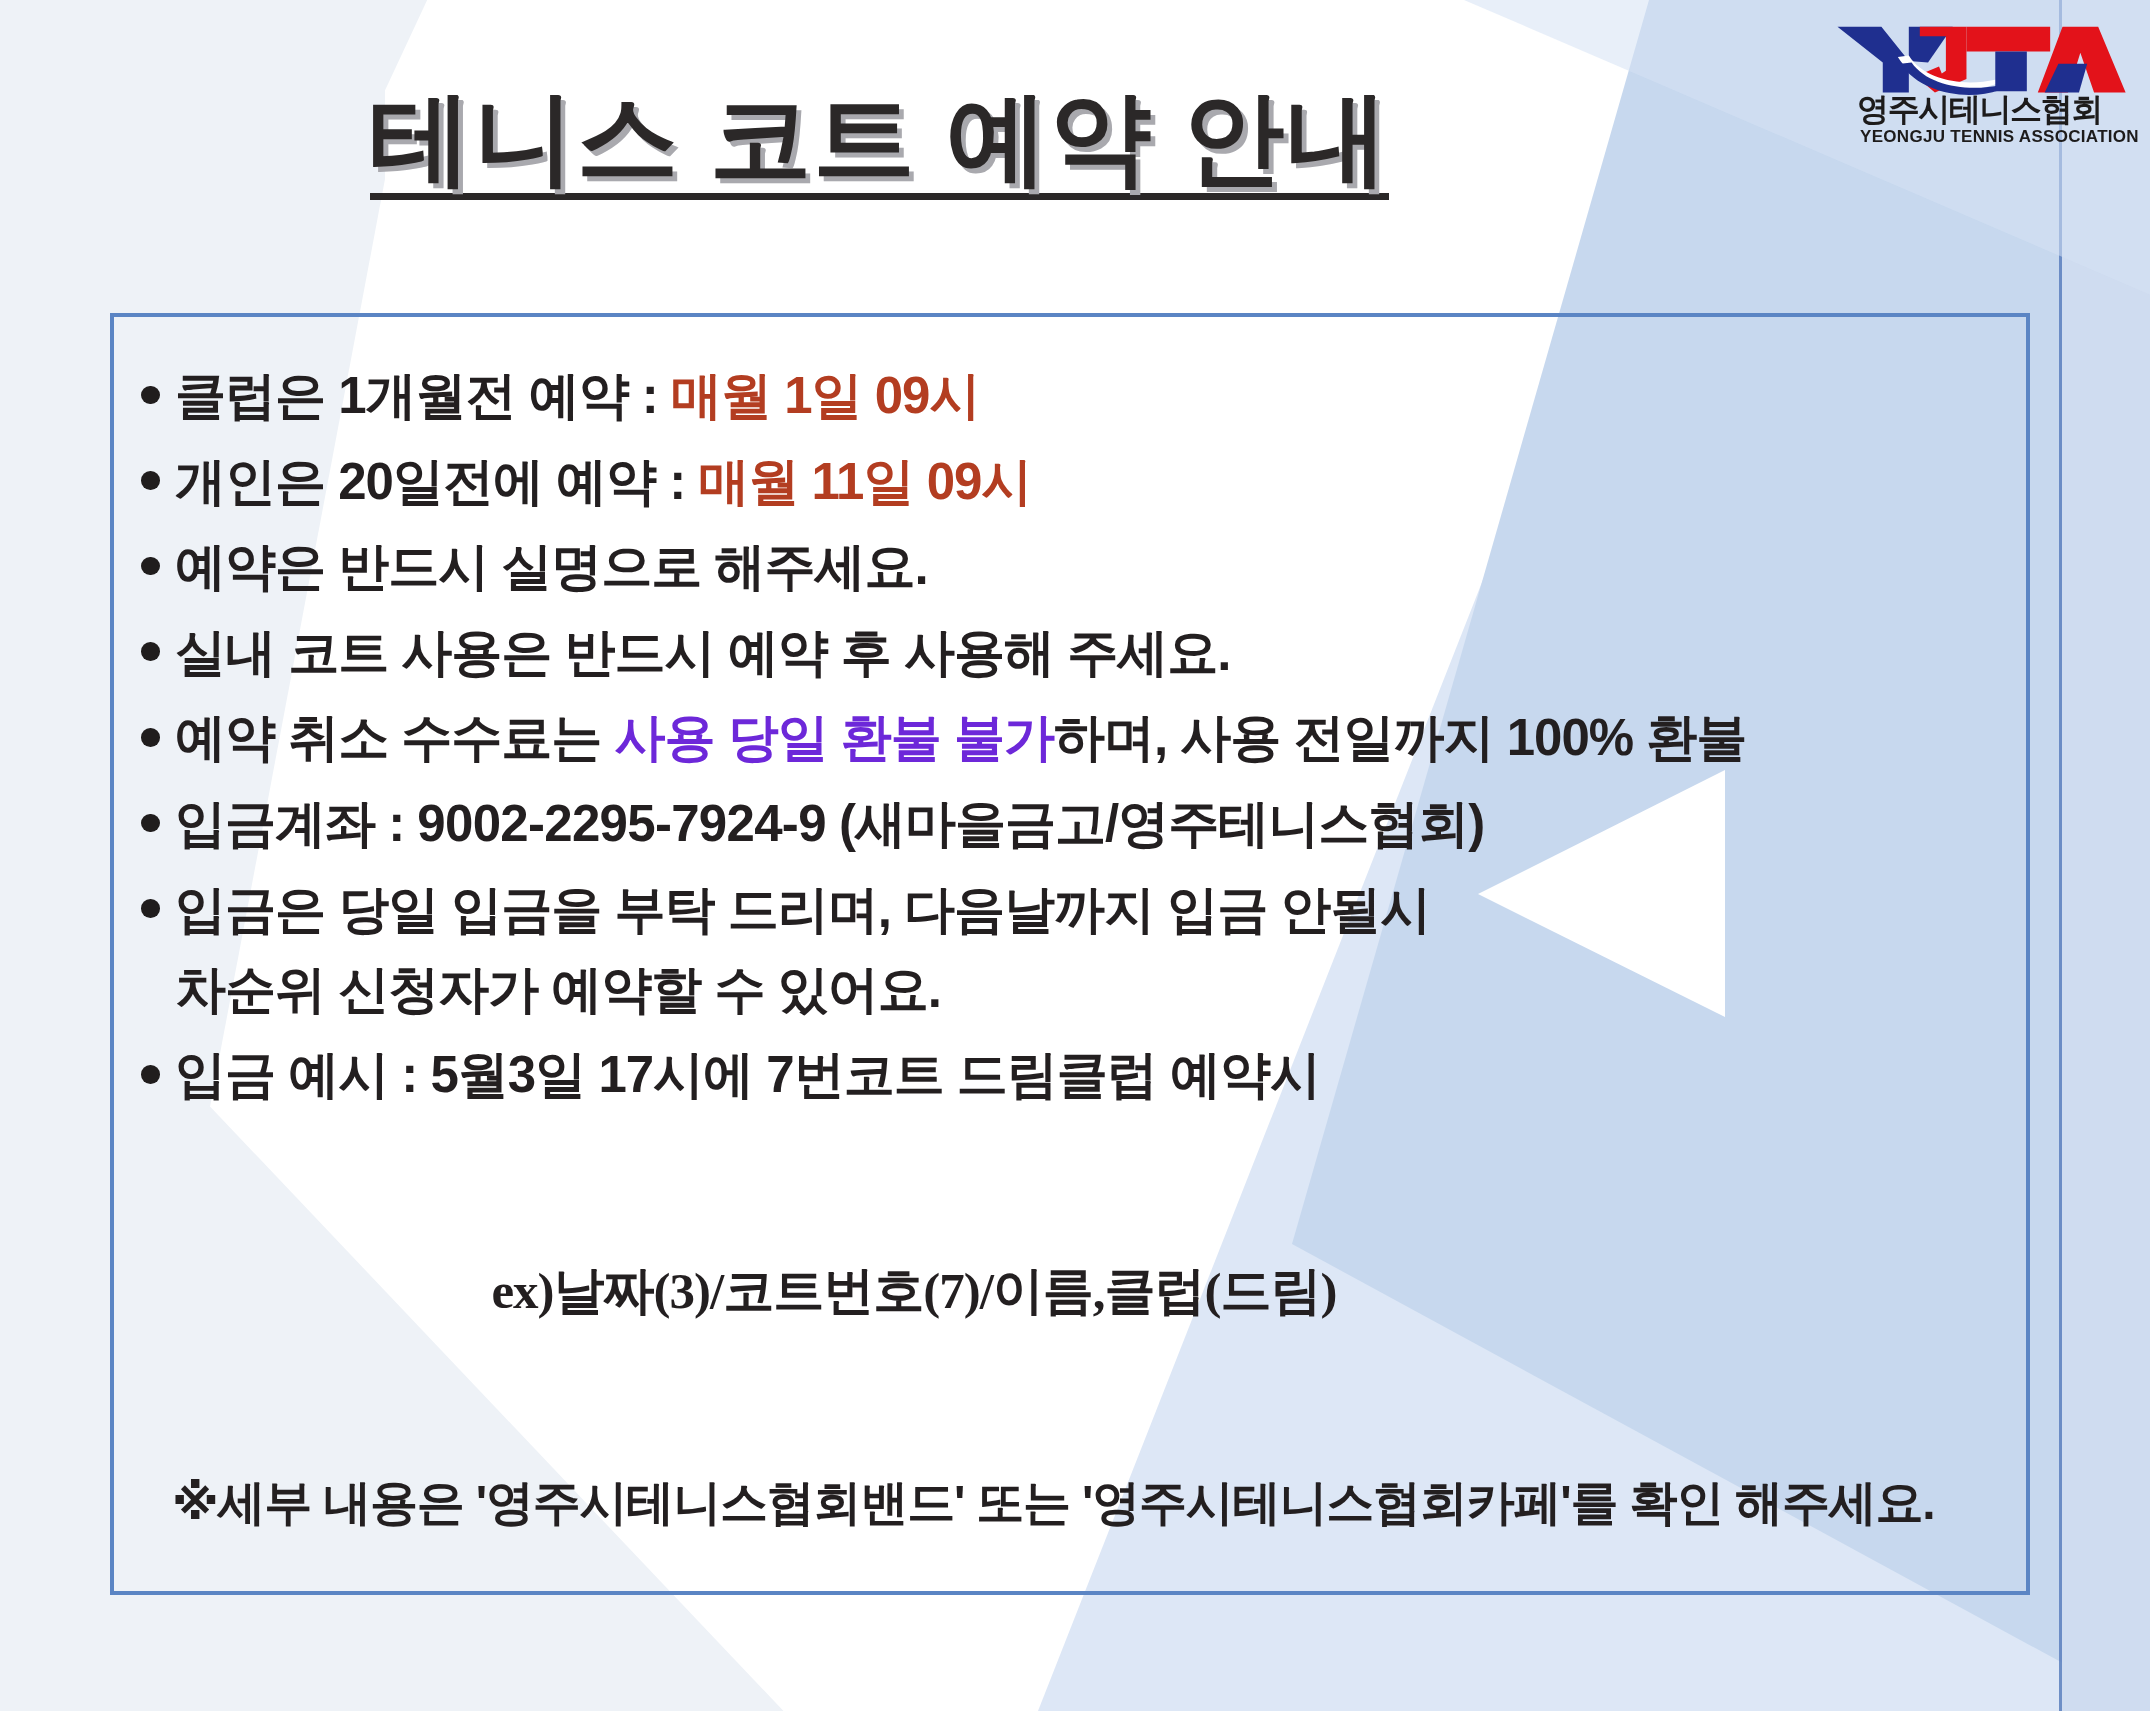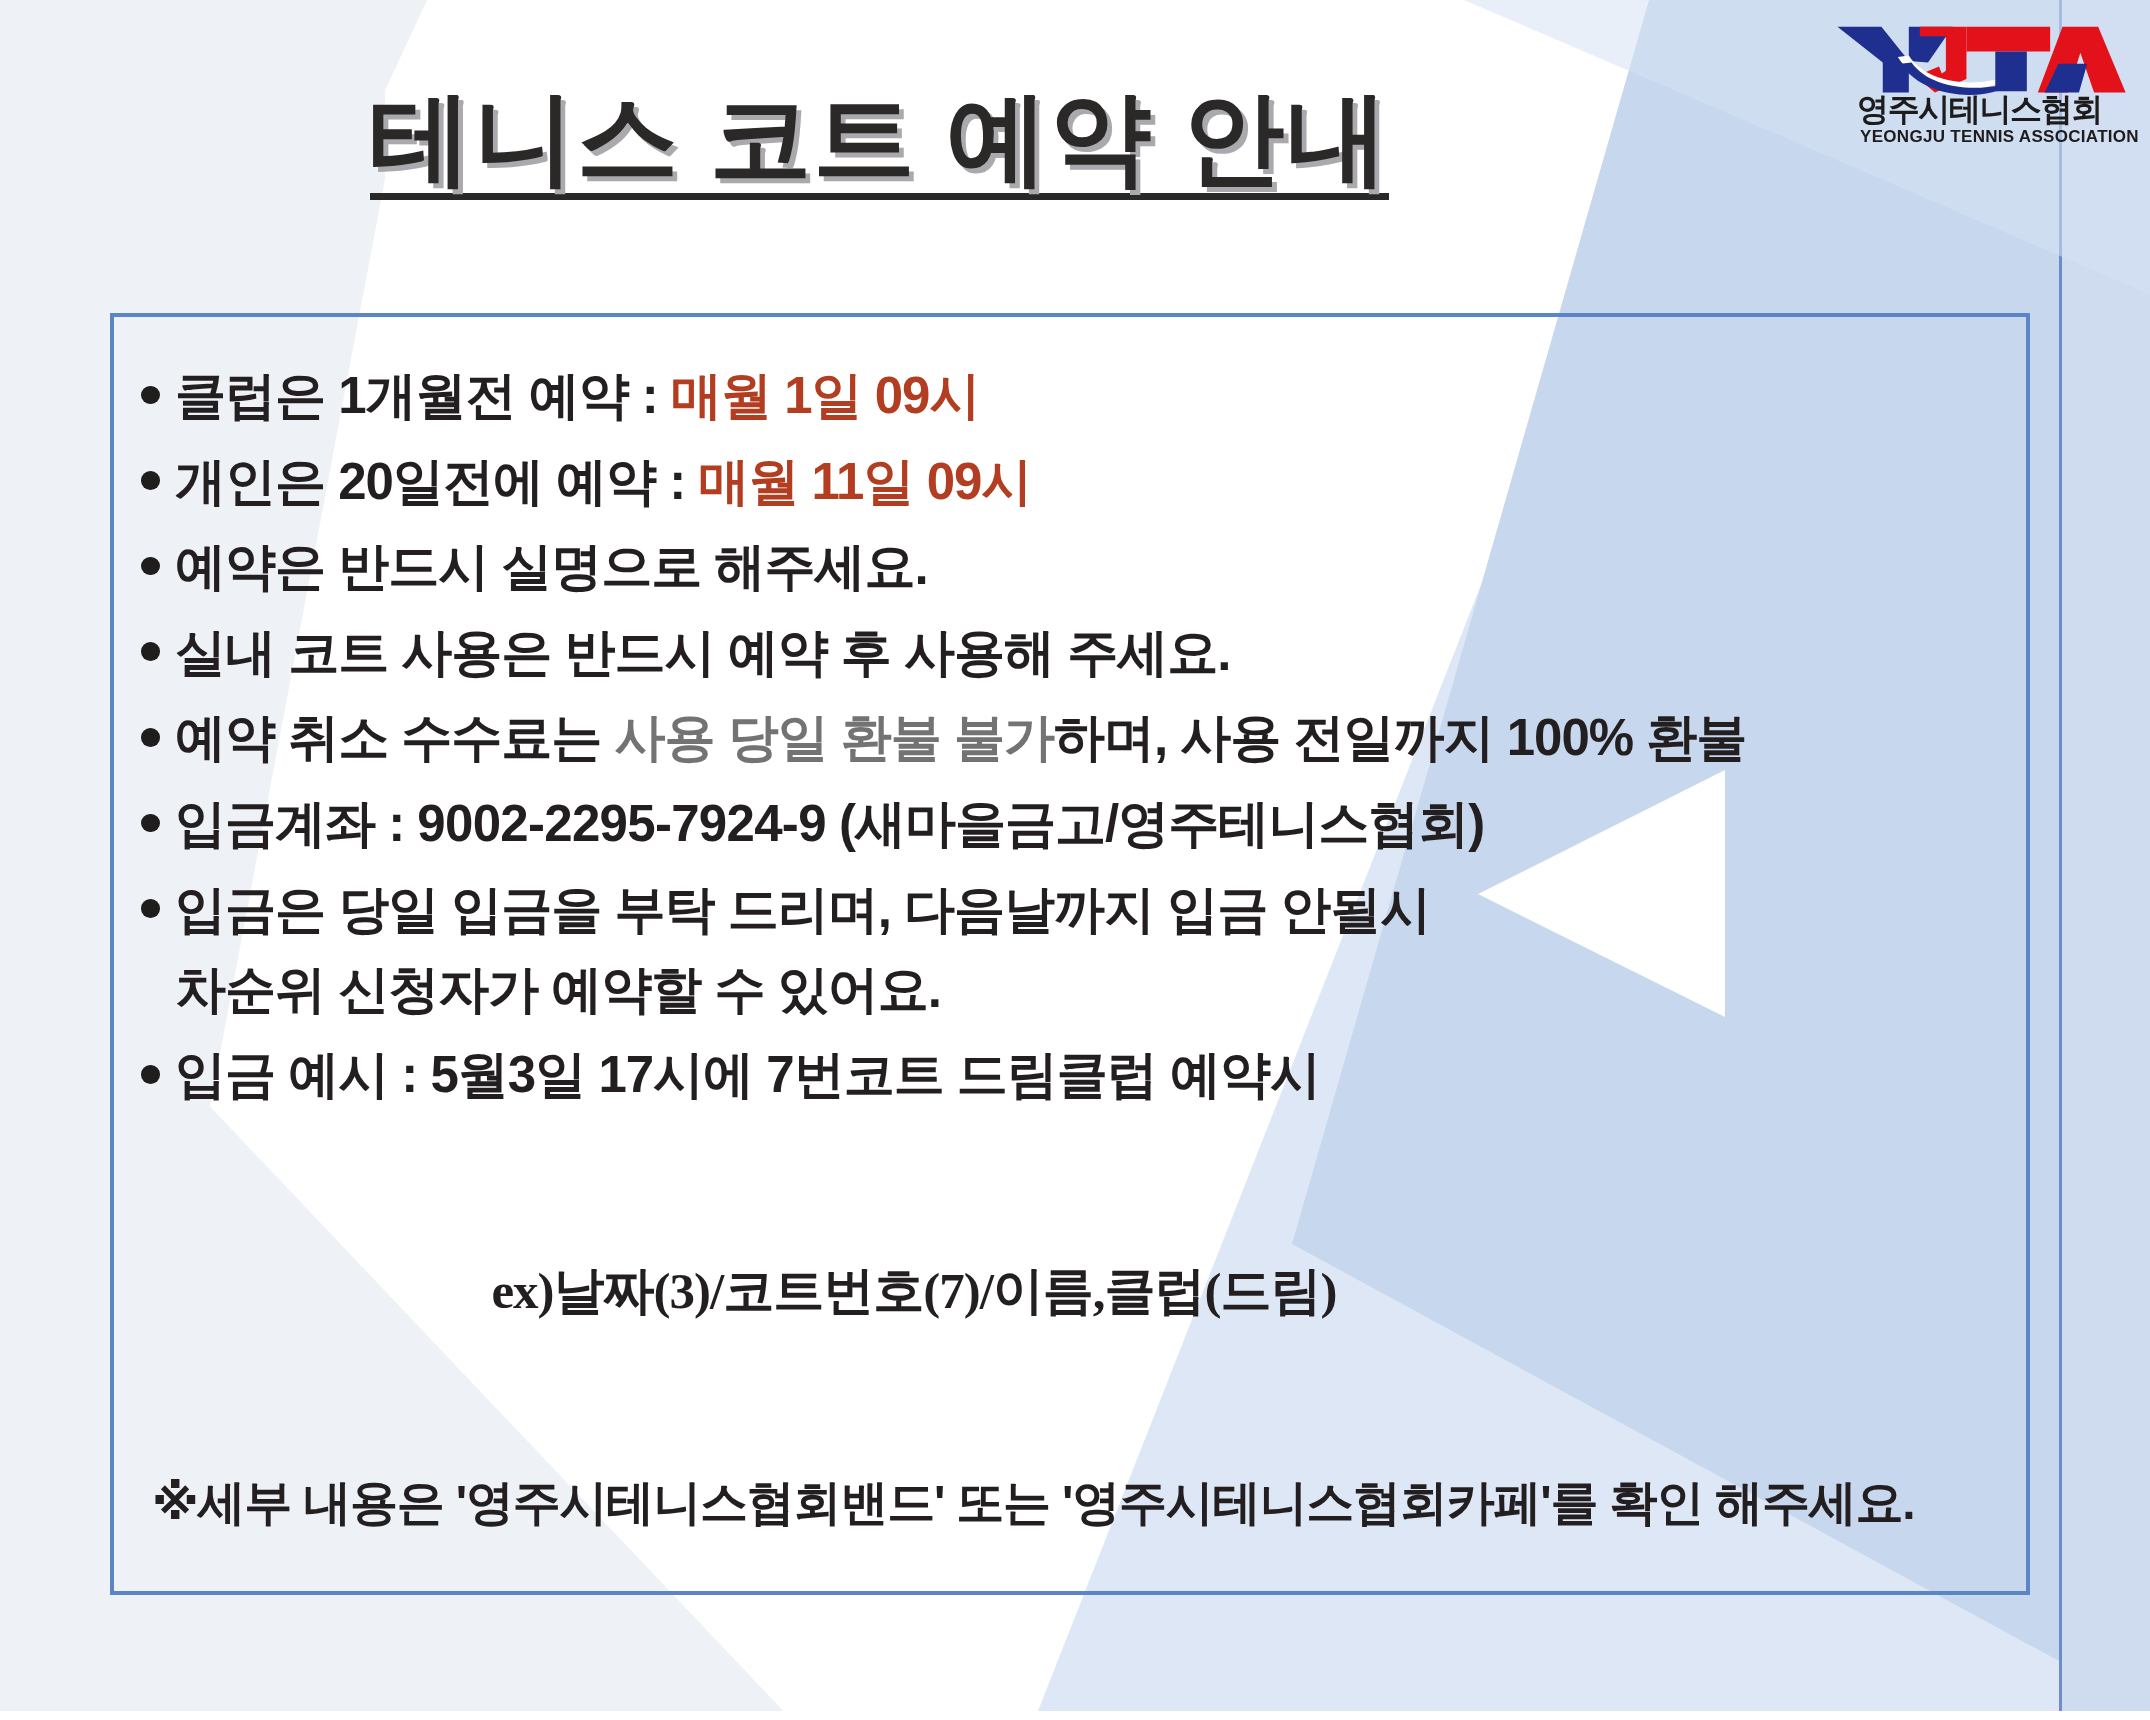--- a/index.html
+++ b/index.html
@@ -134,21 +134,21 @@
     font-family:"Liberation Sans","DejaVu Sans",sans-serif;
     color:#231f20;
     font-size:51px; line-height:1.22;
     letter-spacing:-1px;
     white-space:nowrap;
   }
   .rowtext.w700{ font-weight:bold; }
   .rowtext.w600{ font-weight:bold; }
 
   .hl-red{ color:#b33d21; font-weight:bold; }
-  .hl-orange{ color:#737373; font-weight:bold; }
+  .hl-orange{ color:#6d28d9; font-weight:bold; }
   .num{ font-weight:bold; letter-spacing:-0.7px; }
 
   .subline{
     font-family:"Liberation Sans","DejaVu Sans",sans-serif;
     color:#231f20; font-size:51px; line-height:1.22;
     letter-spacing:-1px; white-space:nowrap; font-weight:bold;
     margin-top:18px;
   }
 
   
@@ -157,21 +157,21 @@
     font-family:Liberation Serif, serif;
     color:#231f20; font-weight:bold;
     font-size:51px; line-height:1.2; letter-spacing:-1px;
     white-space:nowrap;
   }
   #ex1{ position:absolute; left:165px; top:1261px; width:1498px; }
   #ex2{ position:absolute; left:165px; top:1357px; width:1374px; }
 
   
   #note{
-    position:absolute; left:152px; top:1474px; width:1924px;
+    position:absolute; left:172px; top:1474px; width:1924px;
     font-family:"Liberation Sans","DejaVu Sans",sans-serif;
     color:#231f20; font-weight:bold;
     font-size:48px; line-height:1.2; letter-spacing:-1.2px; white-space:nowrap;
   }
 
   
   #footer{
     position:absolute; right:20.6px; top:1655px;
     font-family:"Liberation Sans","DejaVu Sans",sans-serif;
     font-weight:bold; font-size:40px; letter-spacing:-1px;

